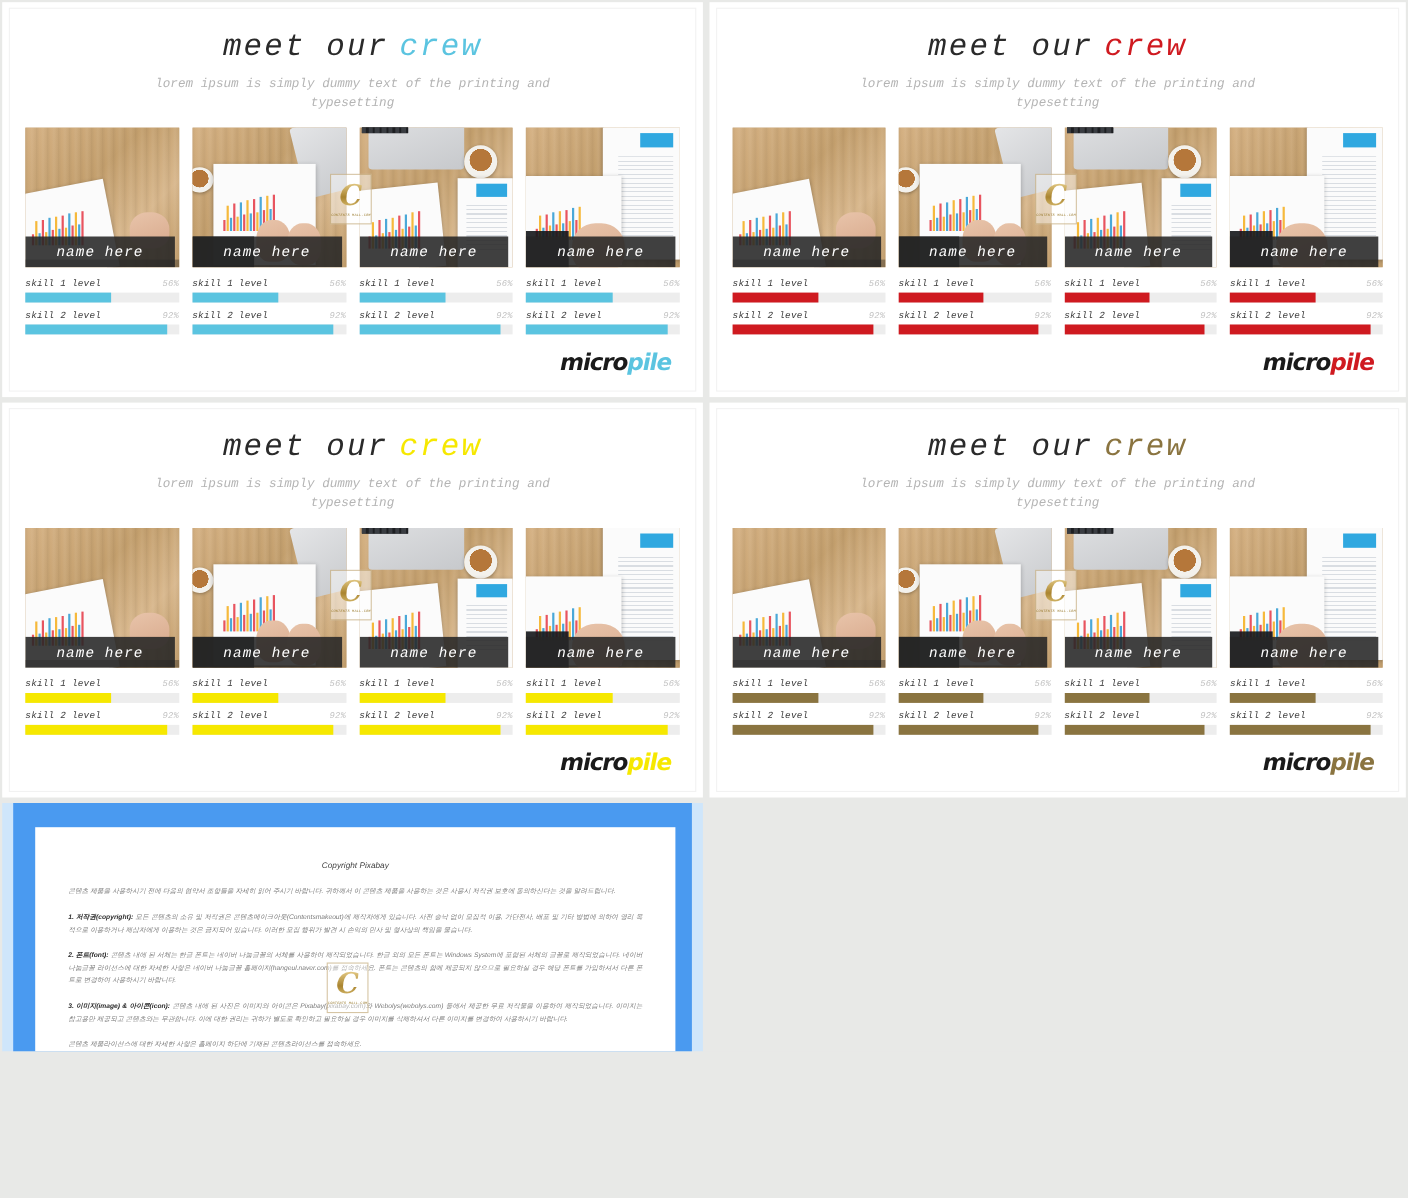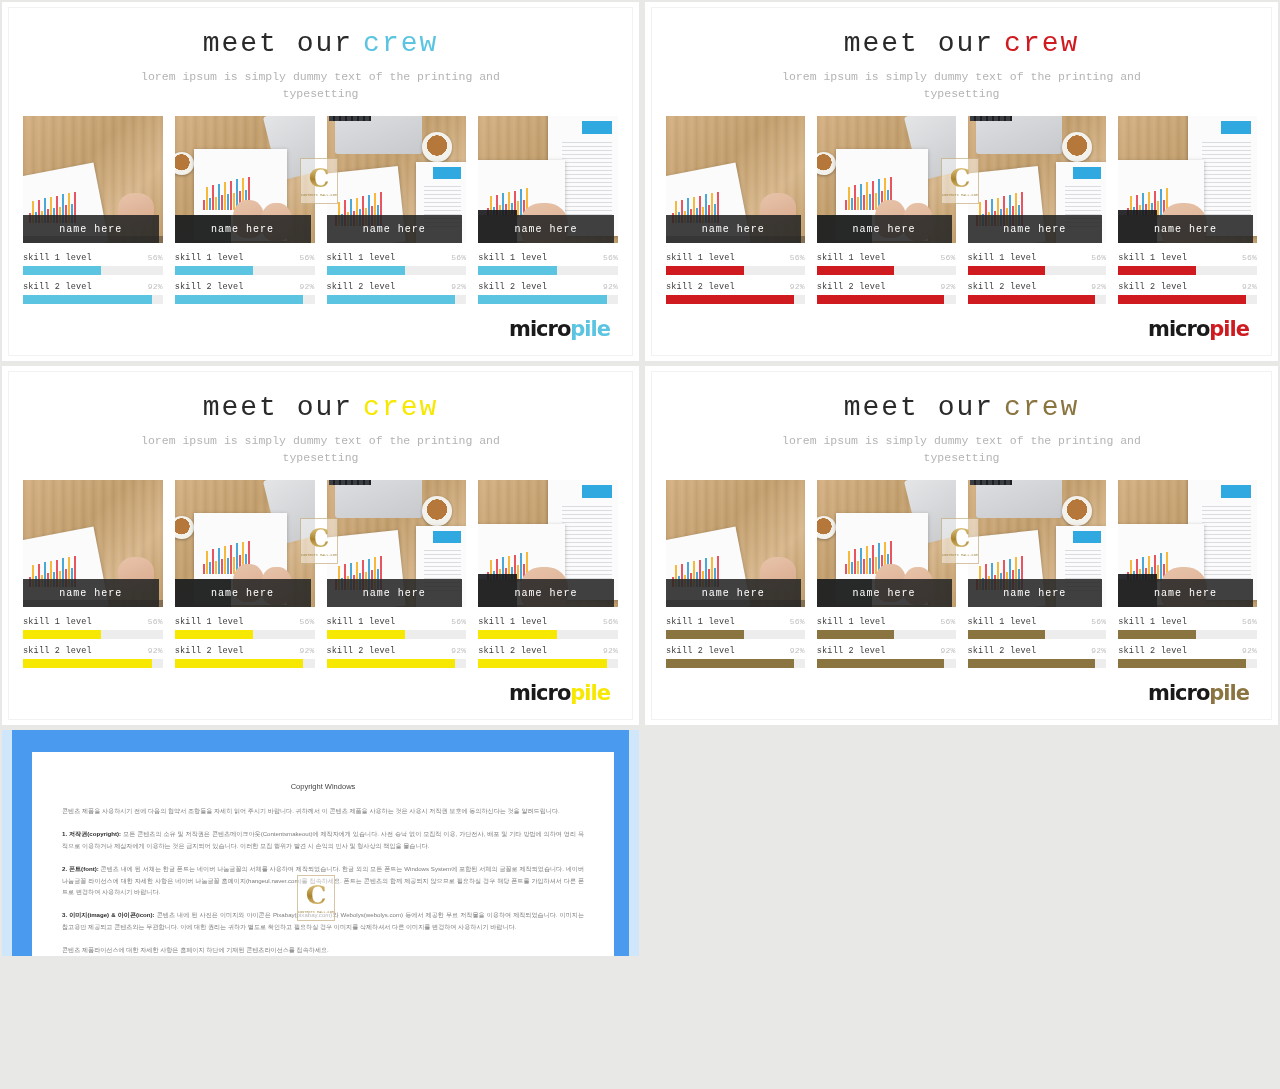--- a/index.html
+++ b/index.html
@@ -7,20 +7,21 @@
   html, body {
     margin: 0; padding: 0;
     background: #e8e9e7;
     font-family: "Liberation Mono", "DejaVu Sans Mono", monospace;
   }
   #root {
     position: relative;
     width: 1280px; height: 956px;
     background: #e8e9e7;
     overflow: hidden;
+    font-style: italic;
   }
 
   
   .grid {
     position: absolute; left: 0; top: 0;
     width: 1280px; height: 1089px;
   }
   .panel {
     position: absolute;
     background: #ffffff;
@@ -127,21 +128,21 @@
   .photo .darkcorner {
     position: absolute;
     background: #14161a;
   }
 
   .namebar {
     position: absolute; left: 0; right: 4px; bottom: 0;
     height: 28px;
     background: rgba(38,38,38,0.88);
     color: #fff;
-    font-size: 10px;
+    font-size: 13px;
     letter-spacing: 1px;
     display: flex; align-items: center; justify-content: center;
   }
 
   
   .skills { margin-top: 10px; }
   .skill { margin-bottom: 7px; }
   .skill-head {
     display: flex; justify-content: space-between; align-items: baseline;
     font-size: 8.5px; color: #3b3b3b; letter-spacing: .2px;
@@ -1078,21 +1079,21 @@
     </div>
     <div class="watermark" style="left:941px; top:518px;">
       <div class="wm-c">C</div>
       <div class="wm-t">CONTENTS  MALL.COM</div>
     </div>
   </div>
 
   <div class="copy-panel">
     <div class="copy-frame"></div>
     <div class="copy-sheet">
-      <div class="copy-sub">Copyright Windows</div>
+      <div class="copy-sub">Copyright Pixabay</div>
       <p class="copy-p">콘텐츠 제품을 사용하시기 전에 다음의 협약서 조항들을 자세히 읽어 주시기 바랍니다. 귀하께서 이 콘텐츠 제품을 사용하는 것은 사용시 저작권 보호에 동의하신다는 것을 알려드립니다.</p>
       <div>
           <p class="copy-p"><b>1. 저작권(copyright):</b><span> 모든 콘텐츠의 소유 및 저작권은 콘텐츠메이크아웃(Contentsmakeout)에 제작자에게 있습니다. 사전 승낙 없이 모집적 이용, 가단전사, 배포 및 기타 방법에 의하여 영리 목적으로 이용하거나 제삼자에게 이용하는 것은 금지되어 있습니다. 이러한 모집 행위가 발견 시 손익의 민사 및 형사상의 책임을 물습니다.</span></p>
           <p class="copy-p"><b>2. 폰트(font):</b><span> 콘텐츠 내에 된 서체는 한글 폰트는 네이버 나눔글꼴의 서체를 사용하여 제작되었습니다. 한글 외의 모든 폰트는 Windows System에 포함된 서체의 글꼴로 제작되었습니다. 네이버 나눔글꼴 라이선스에 대한 자세한 사항은 네이버 나눔글꼴 홈페이지(hangeul.naver.com)를 접속하세요. 폰트는 콘텐츠의 함께 제공되지 않으므로 필요하실 경우 해당 폰트를 가입하셔서 다른 폰트로 변경하여 사용하시기 바랍니다.</span></p>
           <p class="copy-p"><b>3. 이미지(image) &amp; 아이콘(icon):</b><span> 콘텐츠 내에 된 사진은 이미지와 아이콘은 Pixabay(pixabay.com)와 Webolys(webolys.com) 등에서 제공한 무료 저작물을 이용하여 제작되었습니다. 이미지는 참고용만 제공되고 콘텐츠와는 무관합니다. 이에 대한 권리는 귀하가 별도로 확인하고 필요하실 경우 이미지를 삭제하셔서 다른 이미지를 변경하여 사용하시기 바랍니다.</span></p>
         </div>
       <p class="copy-p">콘텐츠 제품라이선스에 대한 자세한 사항은 홈페이지 하단에 기재된 콘텐츠라이선스를 접속하세요.</p>
     </div>
     <div class="watermark" style="left:295px; top:145px; z-index:60;">
       <div class="wm-c">C</div>

